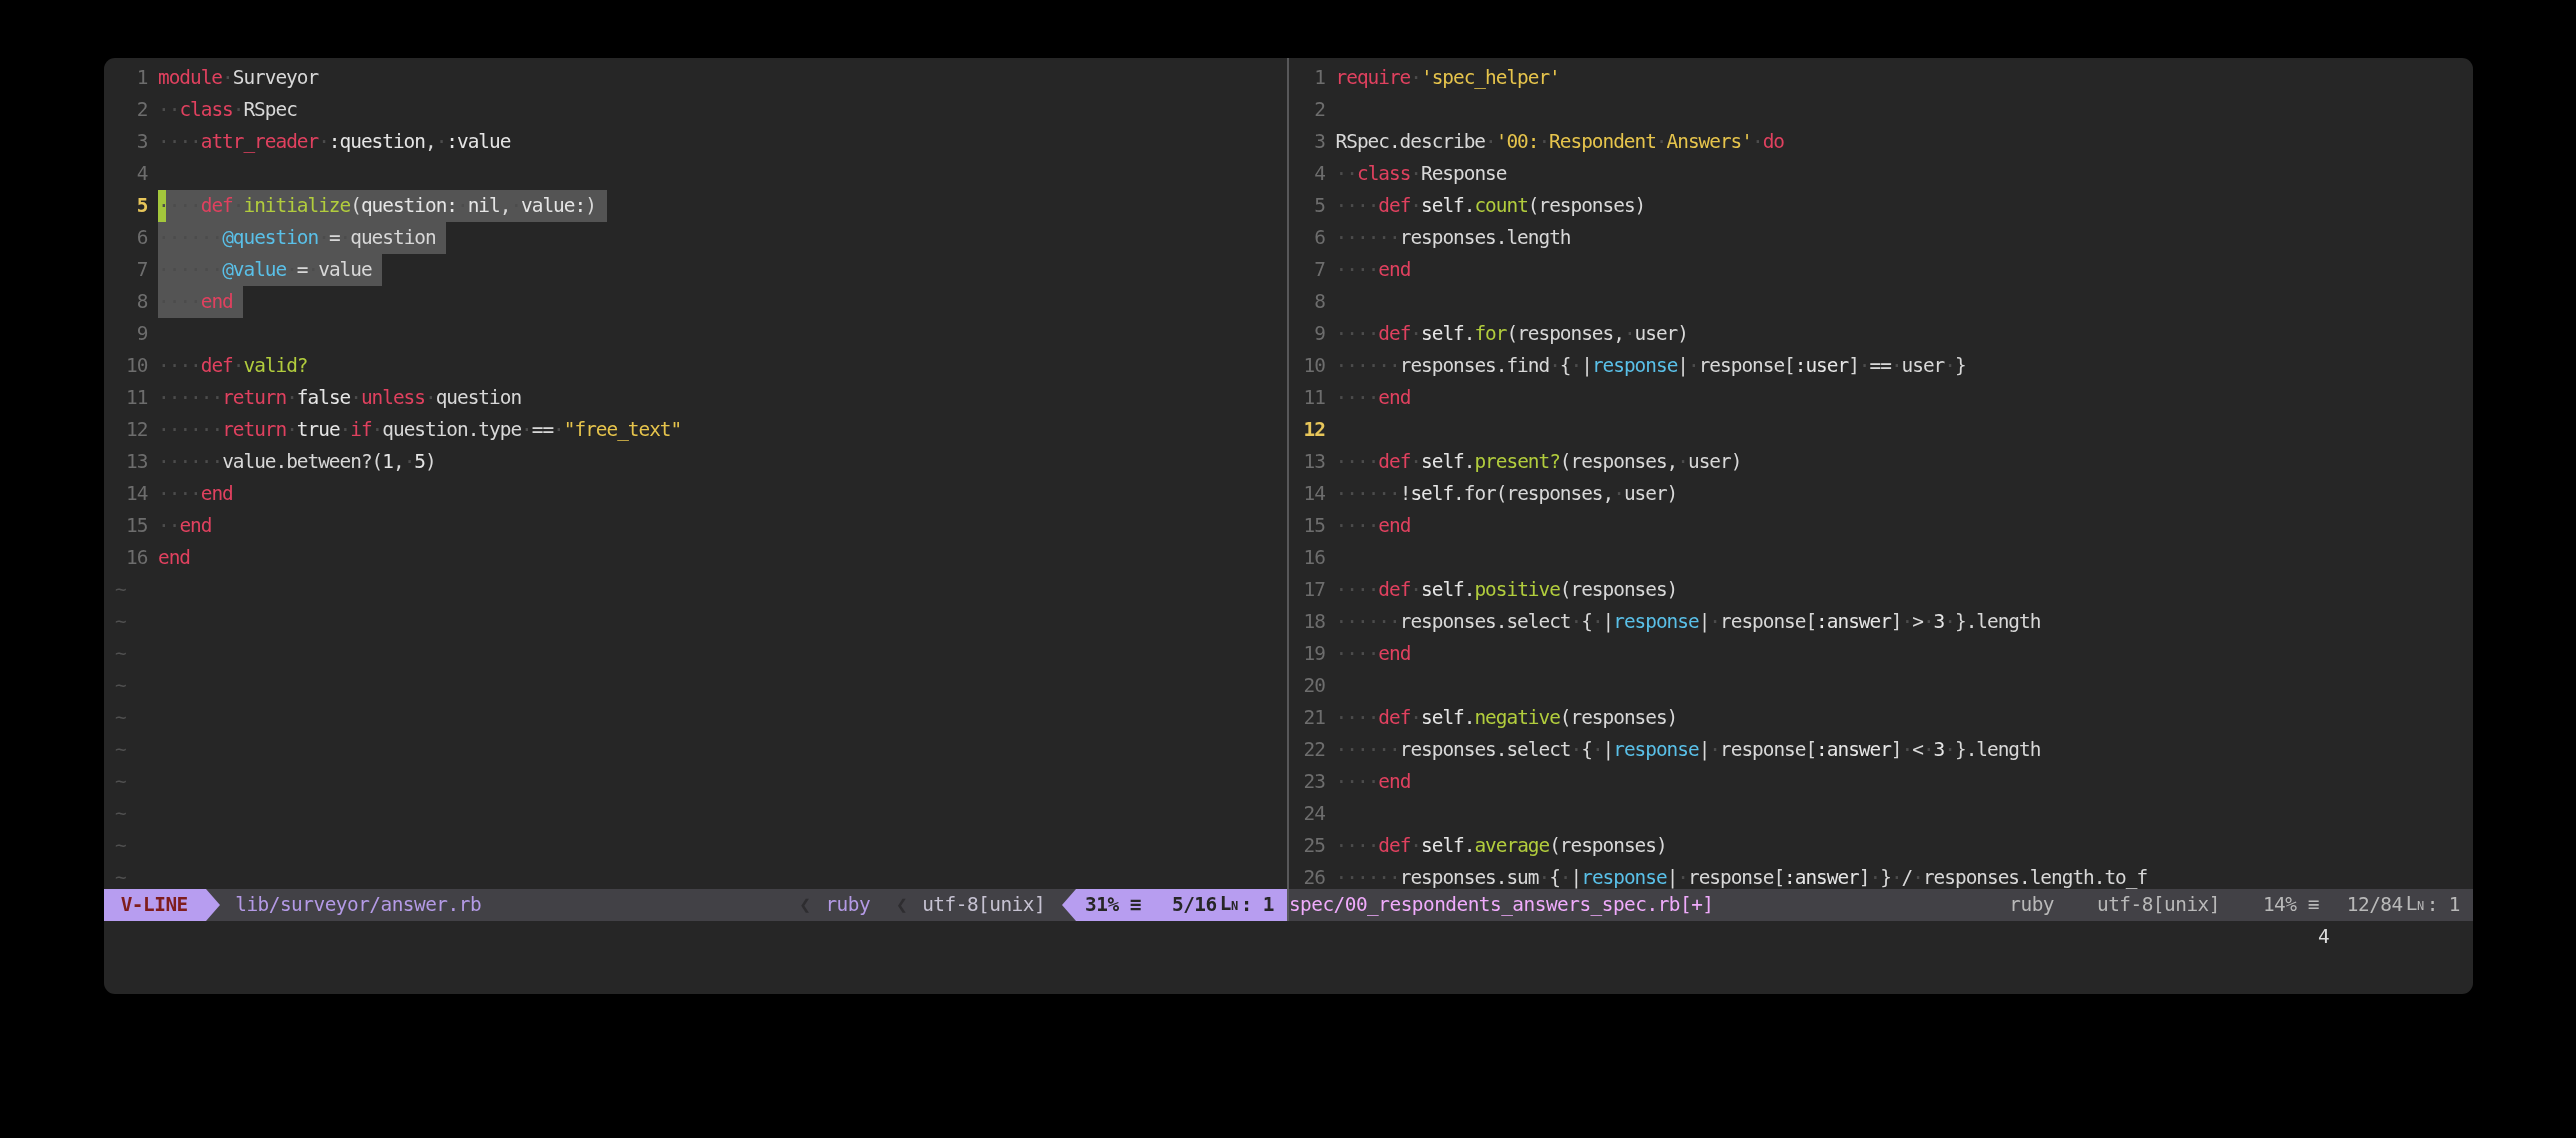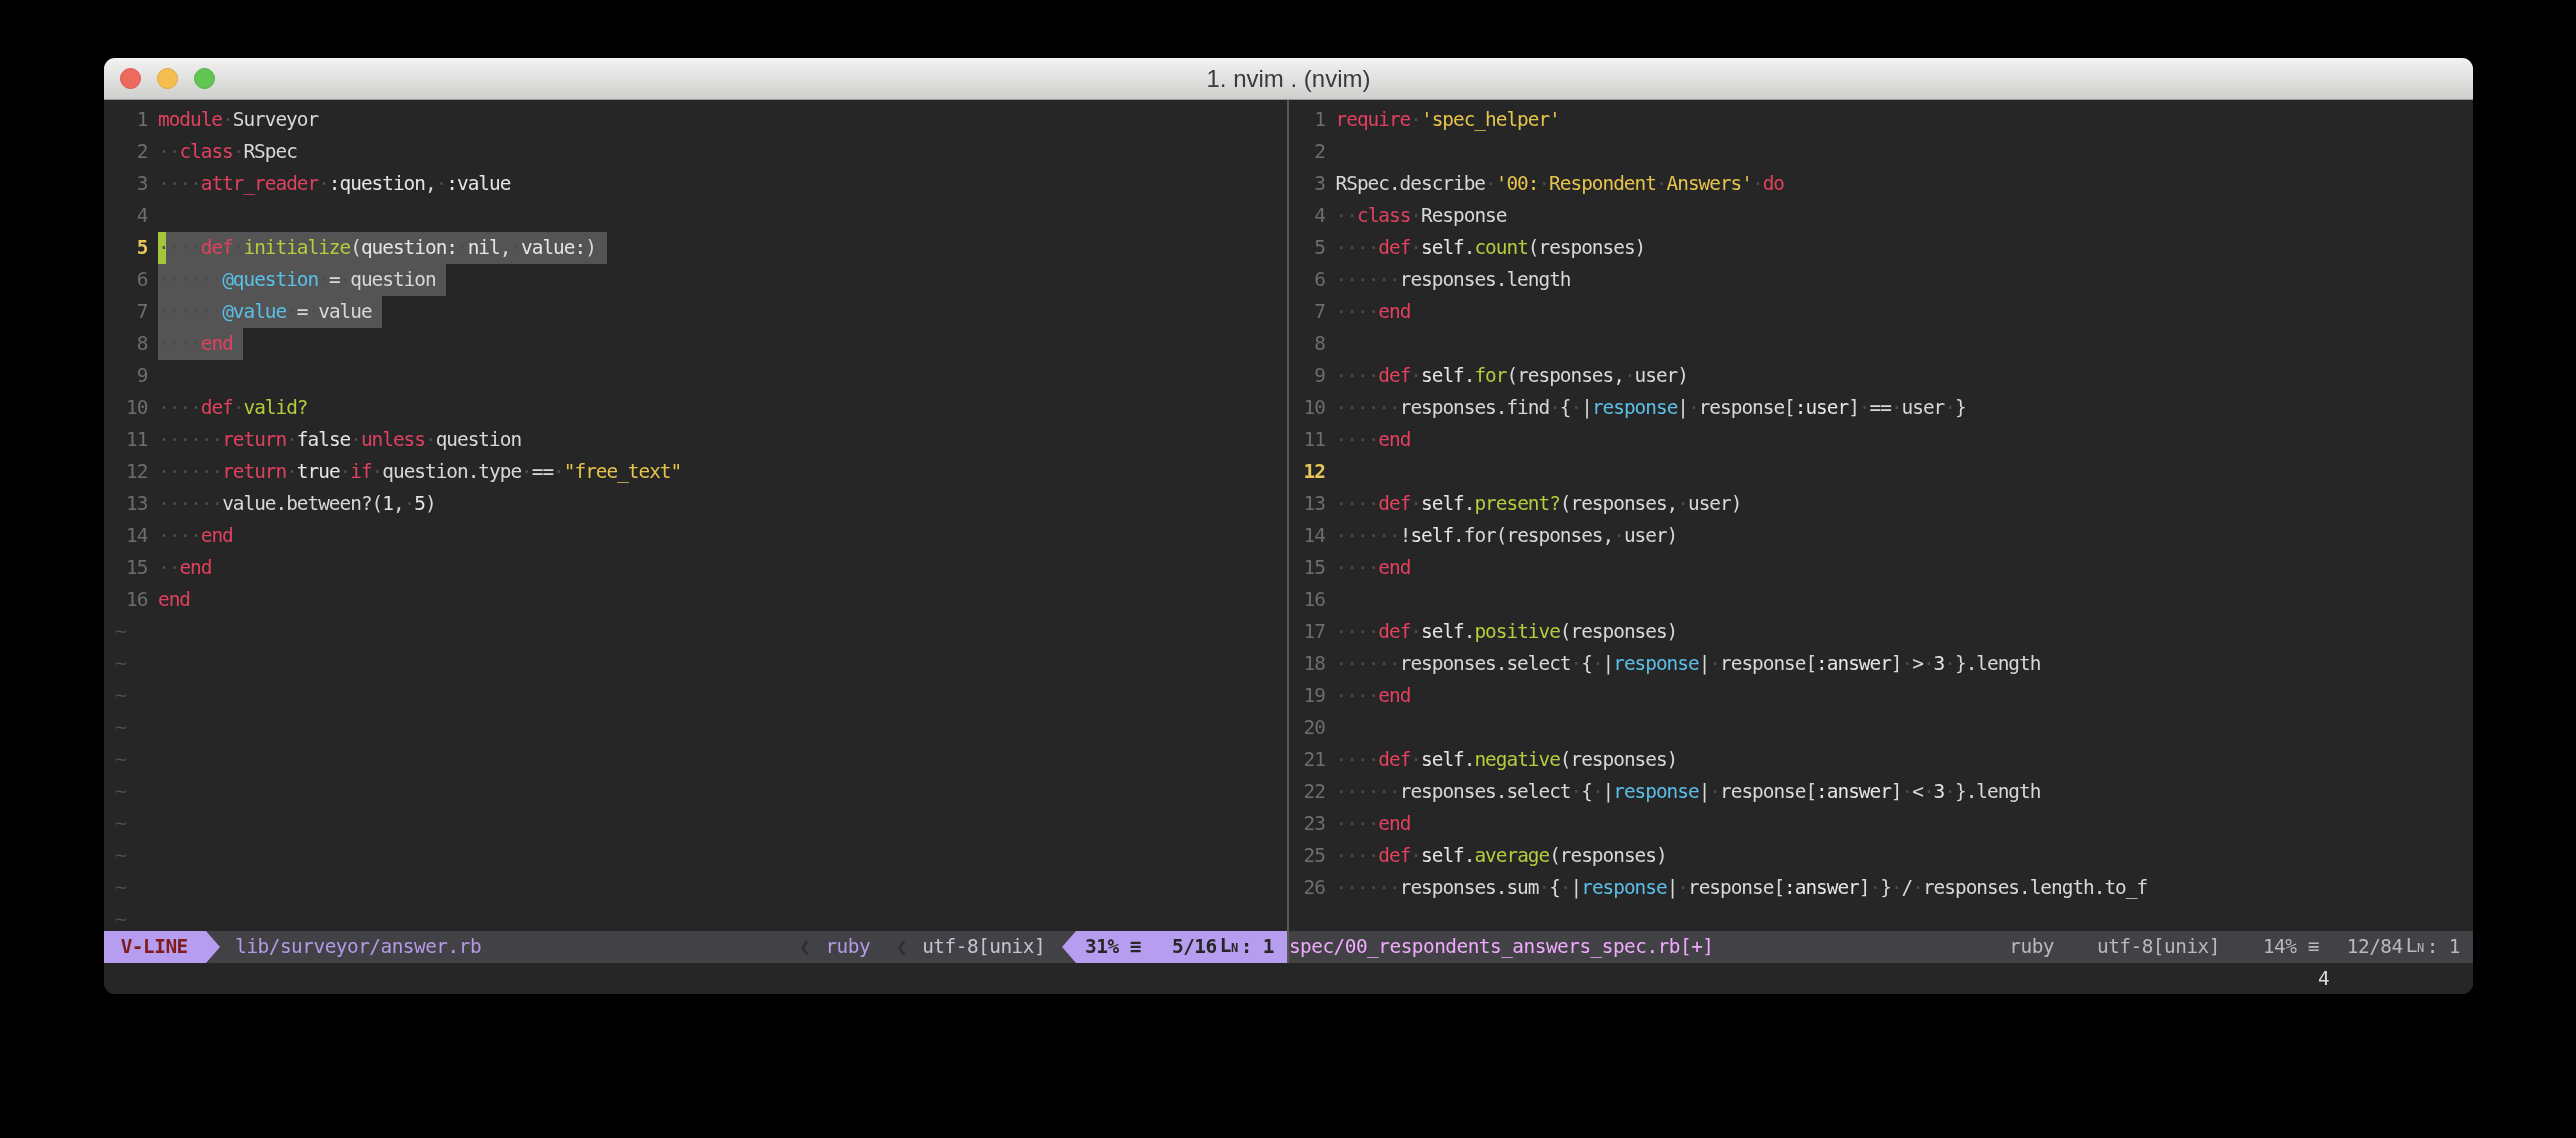--- a/index.html
+++ b/index.html
@@ -70,26 +70,20 @@
   .cmdline{position:relative;height:32px;background:#262626;
            font-size:19.4px;line-height:32px;color:#dcdcdc;}
   .showcmd{position:absolute;left:2214px;top:0;}
 </style>
 </head>
 <body>
 
 <div class="screen">
   <div class="window">
 
-    <div class="titlebar">
-      <div class="traffic tl-close"></div>
-      <div class="traffic tl-min"></div>
-      <div class="traffic tl-zoom"></div>
-      <div class="title">1. nvim . (nvim)</div>
-    </div>
 
     <div class="content">
 
       <div class="pane-col pane-left">
         <div class="buffer buf-left" id="left-buffer">
             <div class="code-row"><span class="gutter">1</span><div class="tokens"><span class="tok kw">module</span><span class="tok ws">·</span><span class="tok txt">Surveyor</span></div></div>
             <div class="code-row"><span class="gutter">2</span><div class="tokens"><span class="tok ws">·</span><span class="tok ws">·</span><span class="tok kw">class</span><span class="tok ws">·</span><span class="tok txt">RSpec</span></div></div>
             <div class="code-row"><span class="gutter">3</span><div class="tokens"><span class="tok ws">·</span><span class="tok ws">·</span><span class="tok ws">·</span><span class="tok ws">·</span><span class="tok kw">attr_reader</span><span class="tok ws">·</span><span class="tok pur">:question</span><span class="tok txt">,</span><span class="tok ws">·</span><span class="tok pur">:value</span></div></div>
             <div class="code-row"><span class="gutter">4</span><div class="tokens"></div></div>
             <div class="code-row"><span class="gutter cur">5</span><div class="tokens sel"><div class="cursorblock"></div><span class="tok ws">·</span><span class="tok ws">·</span><span class="tok ws">·</span><span class="tok ws">·</span><span class="tok kw">def</span><span class="tok ws">·</span><span class="tok fn">initialize</span><span class="tok txt">(</span><span class="tok pur">question:</span><span class="tok ws">·</span><span class="tok pur">nil</span><span class="tok txt">,</span><span class="tok ws">·</span><span class="tok pur">value:</span><span class="tok txt">)</span></div></div>
@@ -148,20 +142,21 @@
             <div class="code-row"><span class="gutter">14</span><div class="tokens"><span class="tok ws">·</span><span class="tok ws">·</span><span class="tok ws">·</span><span class="tok ws">·</span><span class="tok ws">·</span><span class="tok ws">·</span><span class="tok txt">!</span><span class="tok pur">self</span><span class="tok txt">.for(responses,</span><span class="tok ws">·</span><span class="tok txt">user)</span></div></div>
             <div class="code-row"><span class="gutter">15</span><div class="tokens"><span class="tok ws">·</span><span class="tok ws">·</span><span class="tok ws">·</span><span class="tok ws">·</span><span class="tok kw">end</span></div></div>
             <div class="code-row"><span class="gutter">16</span><div class="tokens"></div></div>
             <div class="code-row"><span class="gutter">17</span><div class="tokens"><span class="tok ws">·</span><span class="tok ws">·</span><span class="tok ws">·</span><span class="tok ws">·</span><span class="tok kw">def</span><span class="tok ws">·</span><span class="tok pur">self</span><span class="tok txt">.</span><span class="tok fn">positive</span><span class="tok txt">(responses)</span></div></div>
             <div class="code-row"><span class="gutter">18</span><div class="tokens"><span class="tok ws">·</span><span class="tok ws">·</span><span class="tok ws">·</span><span class="tok ws">·</span><span class="tok ws">·</span><span class="tok ws">·</span><span class="tok txt">responses.select</span><span class="tok ws">·</span><span class="tok txt">{</span><span class="tok ws">·</span><span class="tok txt">|</span><span class="tok cyn">response</span><span class="tok txt">|</span><span class="tok ws">·</span><span class="tok txt">response[</span><span class="tok pur">:answer</span><span class="tok txt">]</span><span class="tok ws">·</span><span class="tok txt">&gt;</span><span class="tok ws">·</span><span class="tok pur">3</span><span class="tok ws">·</span><span class="tok txt">}.length</span></div></div>
             <div class="code-row"><span class="gutter">19</span><div class="tokens"><span class="tok ws">·</span><span class="tok ws">·</span><span class="tok ws">·</span><span class="tok ws">·</span><span class="tok kw">end</span></div></div>
             <div class="code-row"><span class="gutter">20</span><div class="tokens"></div></div>
             <div class="code-row"><span class="gutter">21</span><div class="tokens"><span class="tok ws">·</span><span class="tok ws">·</span><span class="tok ws">·</span><span class="tok ws">·</span><span class="tok kw">def</span><span class="tok ws">·</span><span class="tok pur">self</span><span class="tok txt">.</span><span class="tok fn">negative</span><span class="tok txt">(responses)</span></div></div>
             <div class="code-row"><span class="gutter">22</span><div class="tokens"><span class="tok ws">·</span><span class="tok ws">·</span><span class="tok ws">·</span><span class="tok ws">·</span><span class="tok ws">·</span><span class="tok ws">·</span><span class="tok txt">responses.select</span><span class="tok ws">·</span><span class="tok txt">{</span><span class="tok ws">·</span><span class="tok txt">|</span><span class="tok cyn">response</span><span class="tok txt">|</span><span class="tok ws">·</span><span class="tok txt">response[</span><span class="tok pur">:answer</span><span class="tok txt">]</span><span class="tok ws">·</span><span class="tok txt">&lt;</span><span class="tok ws">·</span><span class="tok pur">3</span><span class="tok ws">·</span><span class="tok txt">}.length</span></div></div>
             <div class="code-row"><span class="gutter">23</span><div class="tokens"><span class="tok ws">·</span><span class="tok ws">·</span><span class="tok ws">·</span><span class="tok ws">·</span><span class="tok kw">end</span></div></div>
+            <div class="code-row"><span class="gutter">24</span><div class="tokens"></div></div>
             <div class="code-row"><span class="gutter">25</span><div class="tokens"><span class="tok ws">·</span><span class="tok ws">·</span><span class="tok ws">·</span><span class="tok ws">·</span><span class="tok kw">def</span><span class="tok ws">·</span><span class="tok pur">self</span><span class="tok txt">.</span><span class="tok fn">average</span><span class="tok txt">(responses)</span></div></div>
             <div class="code-row"><span class="gutter">26</span><div class="tokens"><span class="tok ws">·</span><span class="tok ws">·</span><span class="tok ws">·</span><span class="tok ws">·</span><span class="tok ws">·</span><span class="tok ws">·</span><span class="tok txt">responses.sum</span><span class="tok ws">·</span><span class="tok txt">{</span><span class="tok ws">·</span><span class="tok txt">|</span><span class="tok cyn">response</span><span class="tok txt">|</span><span class="tok ws">·</span><span class="tok txt">response[</span><span class="tok pur">:answer</span><span class="tok txt">]</span><span class="tok ws">·</span><span class="tok txt">}</span><span class="tok ws">·</span><span class="tok txt">/</span><span class="tok ws">·</span><span class="tok txt">responses.length.to_f</span></div></div>
           </div>
         <div class="statusline inactive">
           <div class="seg-file-inactive">spec/00_respondents_answers_spec.rb[+]</div>
           <div class="inactive-right"><span>ruby</span><span class="ir-gap"></span><span>utf-8[unix]</span><span class="ir-gap"></span><span>14%</span><span>&nbsp;</span><span>≡</span><span class="ir-gap" style="width:28px"></span><span>12/84</span><span class="ln-g"><span>L</span><span class="ln-n">N</span></span><span>:</span><span class="zgap2"></span><span style="padding-right:13px">1</span></div>
         </div>
       </div>
 
     </div>

